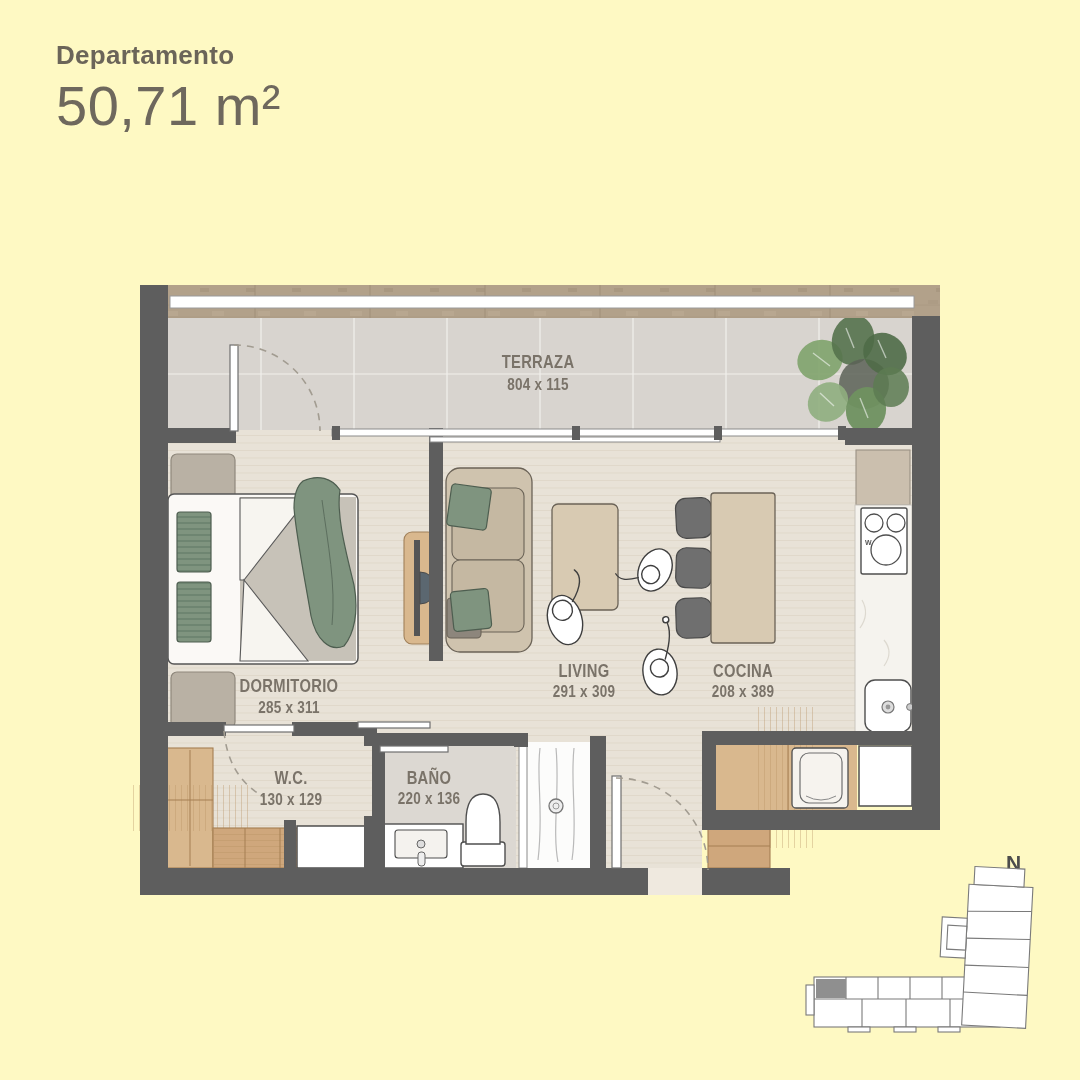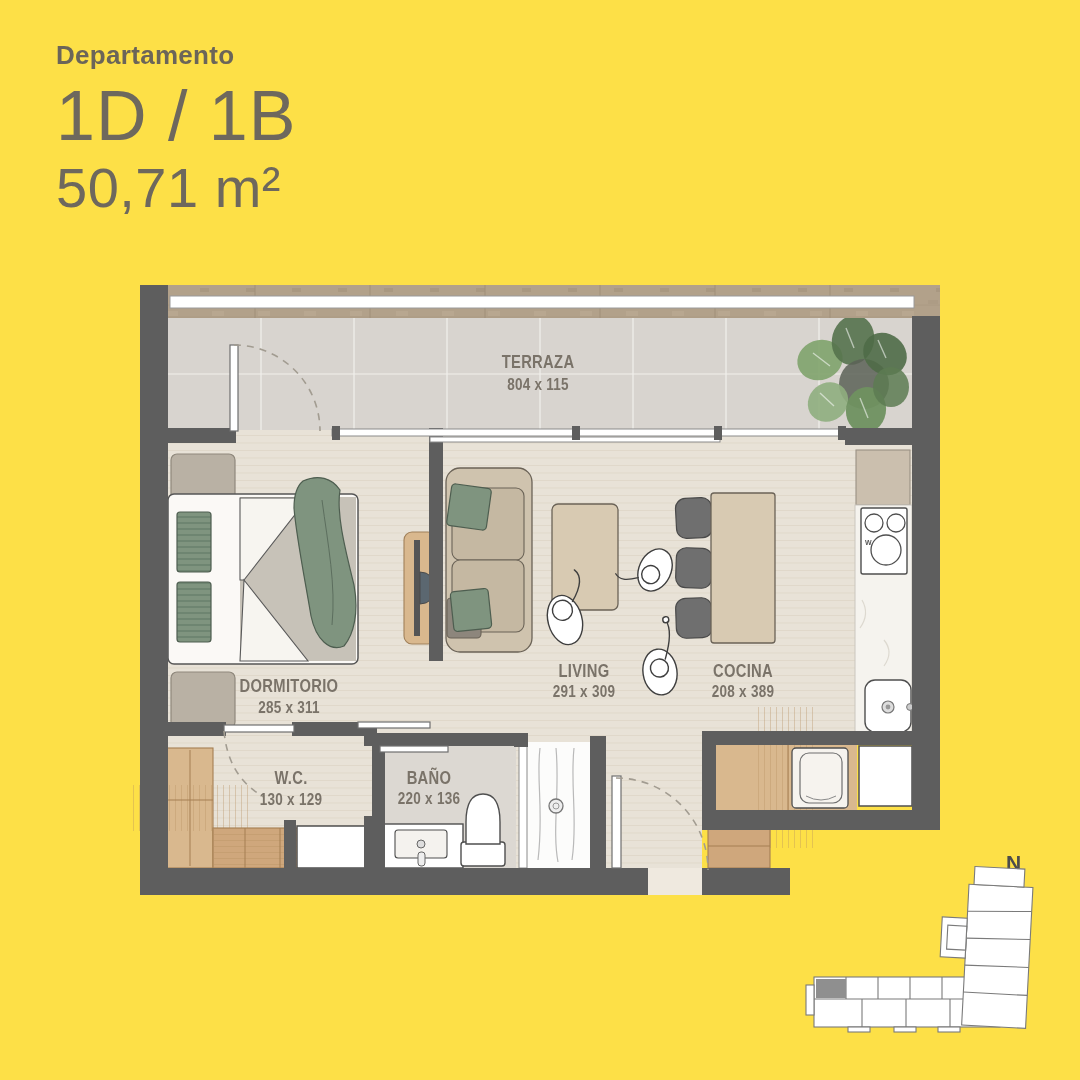--- a/index.html
+++ b/index.html
@@ -4,21 +4,21 @@
 <style>
   :root{
     --wall:#5e5e5e; --band:#b2a18a; --floor:#e8e2d7; --terrace:#d8d4cf;
     --bath:#dcd8d2; --marble:#f5f3ee; --wood:#d9b88e; --wood2:#cfa77c;
     --sofa:#cfc3ae; --cushion:#c5b8a2; --table:#d8cab2; --chair:#6f6f6f;
     --green:#7f947f; --blanket:#c7c2b8; --label:#7a7369; --title:#6c665b;
     --line:#4f4f4f; --dash:#a29c91; --keyfill:#8f8f8f; --keyline:#7a7a7a;
   }
   html,body{margin:0;padding:0;background:#ffffff;}
   body{width:1080px;height:1080px;font-family:"Liberation Sans",sans-serif;}
-  .stage{position:relative;width:1080px;height:1080px;background:#fde047;overflow:hidden;}
+  .stage{position:relative;width:1080px;height:1080px;background:#fef9c3;overflow:hidden;}
   .header{position:absolute;left:56px;top:40px;color:var(--title);}
   .h-label{font-size:26px;font-weight:700;letter-spacing:.3px;color:#6b6559;}
   .h-unit{font-size:70px;font-weight:400;letter-spacing:1px;line-height:1.06;margin-top:8px;color:#6e685d;}
   .h-area{font-size:56px;font-weight:400;letter-spacing:.5px;margin-top:2px;color:#6e685d;}
   svg{position:absolute;left:0;top:0;}
   .w{fill:var(--wall);}
   .tf{fill:var(--terrace);}
   .bathf{fill:var(--bath);}
   .woodf{fill:var(--wood);}
   .wood2f{fill:var(--wood2);}
@@ -43,21 +43,20 @@
   .compass-n{font-size:21px;font-weight:700;fill:#4c4c4c;}
   .cook-mark{font-size:7px;font-weight:700;fill:#555;}
 </style>
 </head>
 <body>
 
 <div class="stage">
 
   <div class="header">
     <div class="h-label">Departamento</div>
-    <div class="h-unit">1D / 1B</div>
     <div class="h-area">50,71 m²</div>
   </div>
 
   <svg viewBox="0 0 1080 1080" width="1080" height="1080">
     <defs>
       <pattern id="planks" width="40" height="7.5" patternUnits="userSpaceOnUse">
         <path d="M0 0.5 H40" stroke="#d8d0c0" stroke-width="1" opacity="0.55"></path>
       </pattern>
       <pattern id="grain" width="60" height="6" patternUnits="userSpaceOnUse">
         <path d="M0 0.5 H60" stroke="#b8905f" stroke-width="0.8" opacity="0.45"></path>

